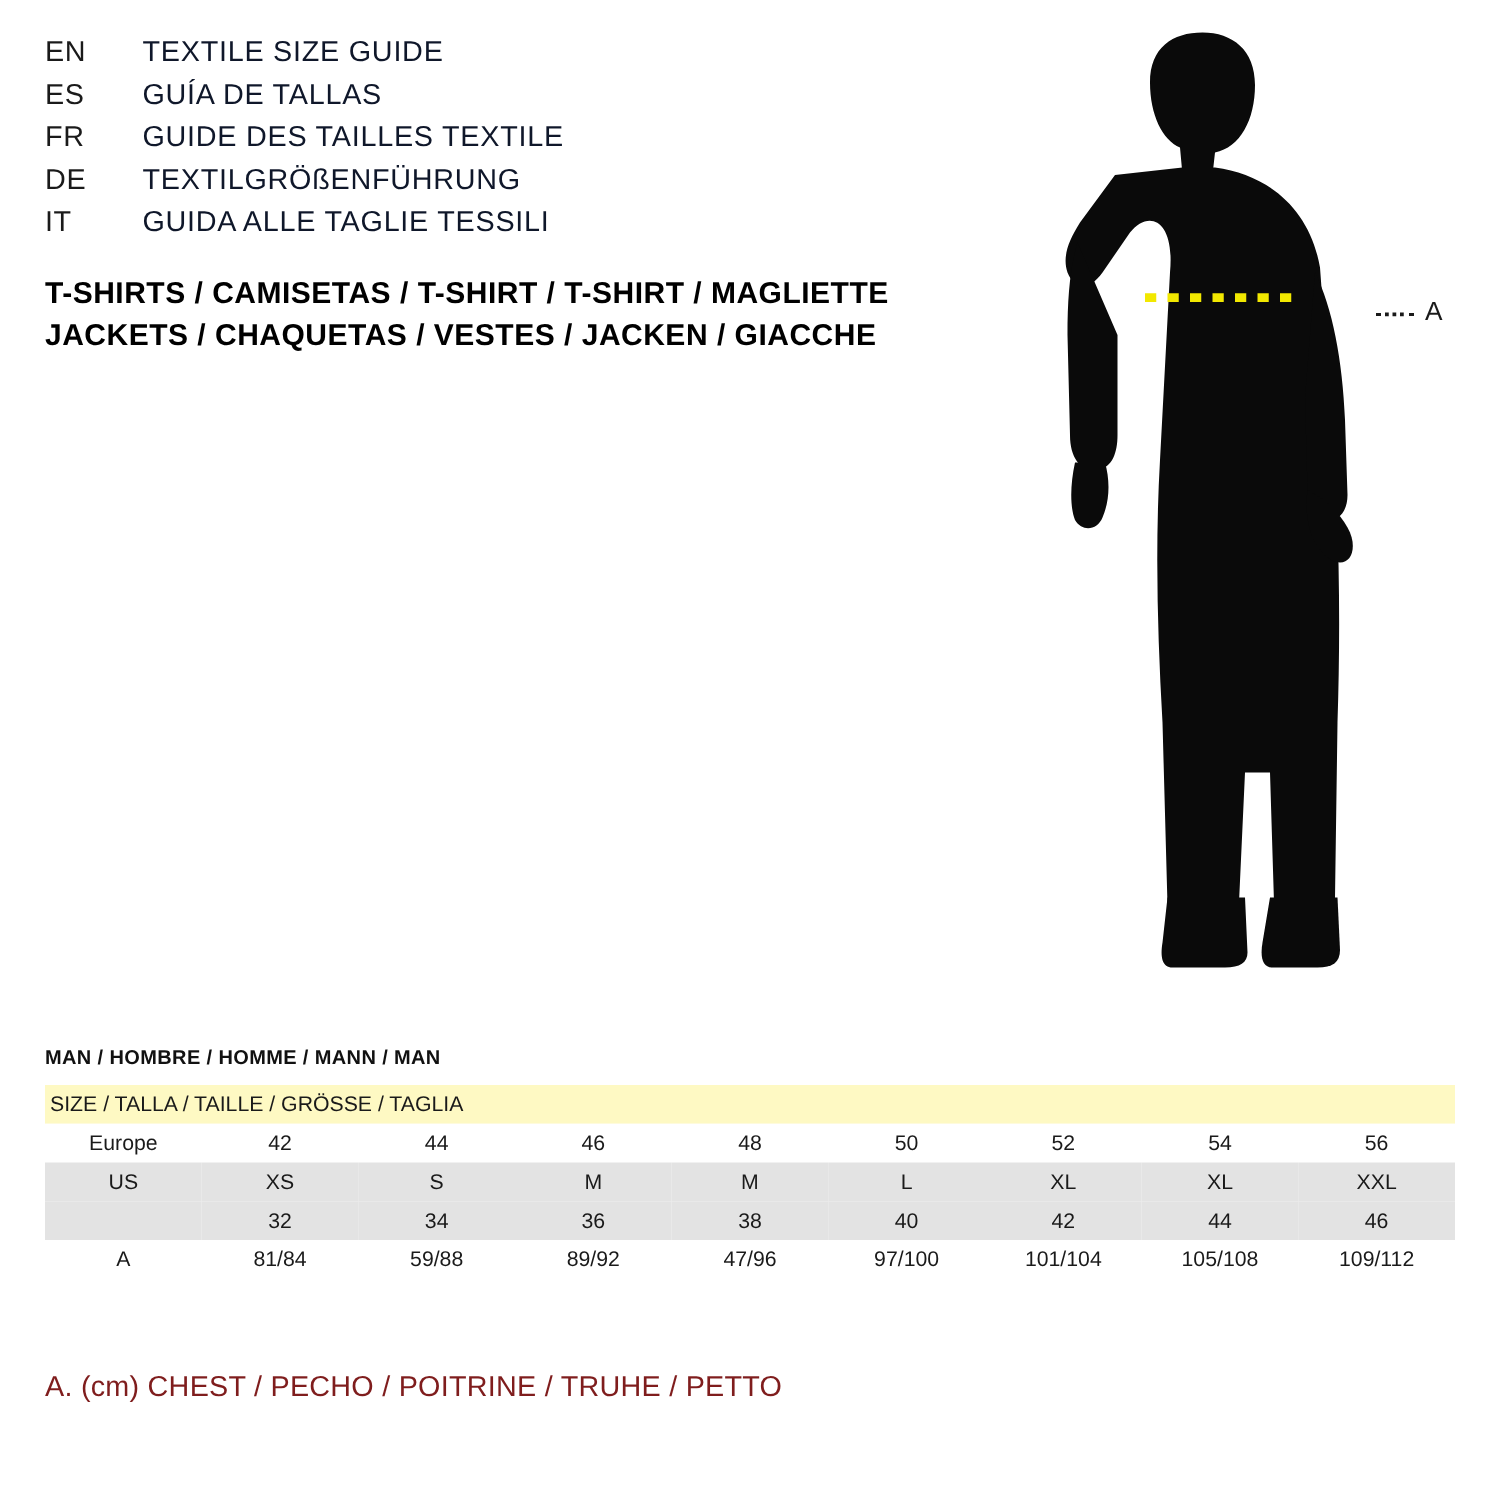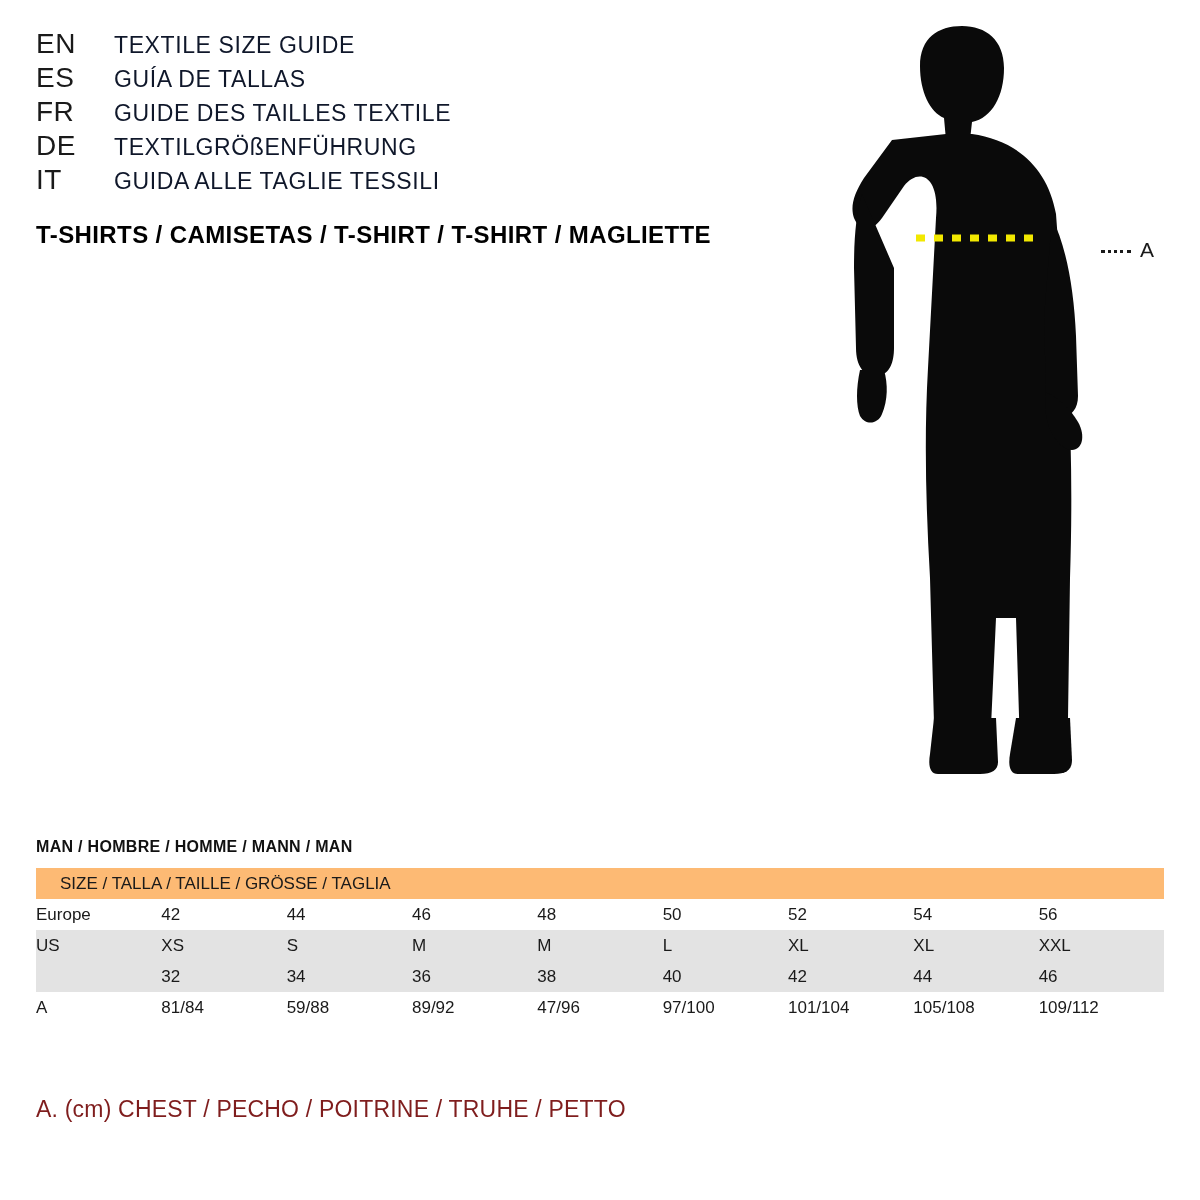--- a/index.html
+++ b/index.html
@@ -28,21 +28,21 @@
     top: 28px;
     width: 700px;
   }
   .lang-row {
     display: flex;
     align-items: baseline;
     height: 34px;
   }
   .lang-code {
     width: 78px;
-    font-size: 28px;
+    font-size: 23px;
     letter-spacing: 0.5px;
     color: #1a1a1a;
   }
   .lang-text {
     font-size: 23px;
     letter-spacing: 0.6px;
     color: #0f172a;
     white-space: nowrap;
   }
 
@@ -106,34 +106,34 @@
   table.size-table {
     border-collapse: collapse;
     width: 1128px;
     table-layout: fixed;
   }
   table.size-table td {
     font-size: 17px;
     color: #1a1a1a;
     height: 31px;
     padding: 0;
-    text-align: left;
+    text-align: center;
     vertical-align: middle;
   }
   td.rowlabel {
     text-align: left;
     padding-left: 8px;
     width: 168px;
   }
   tr.header-row td {
-    background: #fdba74;
+    background: #fef9c3;
     font-size: 17px;
     color: #1a1a1a;
     text-align: left;
-    padding-left: 24px;
+    padding-left: 4px;
     height: 31px;
   }
   tr.shade td {
     background: #e3e3e3;
     margin-left: 16px;
   }
   tr.plain td {
     background: #ffffff;
   }
 
@@ -169,20 +169,21 @@
       <div class="lang-text">TEXTILGRÖßENFÜHRUNG</div>
     </div>
     <div class="lang-row">
       <div class="lang-code">IT</div>
       <div class="lang-text">GUIDA ALLE TAGLIE TESSILI</div>
     </div>
   </div>
 
   <div class="category-block">
     <div class="category-line">T-SHIRTS / CAMISETAS / T-SHIRT / T-SHIRT / MAGLIETTE</div>
+    <div class="category-line">JACKETS / CHAQUETAS / VESTES / JACKEN / GIACCHE</div>
   </div>
 
   <div class="figure-wrap">
     <svg width="360" height="770" viewBox="0 0 360 770">
 
       <path fill="#0a0a0a" d="M100,48 C100,20 118,8 142,8 C166,8 184,22 184,50 C184,78 172,100 152,104 L150,122 L126,122 L124,100 C110,94 100,74 100,48 Z"></path>
 
       <path fill="#0a0a0a" d="M126,116 L152,116 C196,122 228,150 236,196 L248,360 C252,430 252,500 250,560 L248,700 C248,716 244,726 232,728 L200,730 L196,600 L176,600 L170,730 L136,732 C122,732 114,722 114,706 L110,560 C106,490 104,420 108,350 L116,200 C120,156 98,150 84,168 L62,200 C50,216 40,214 34,200 C30,188 34,176 44,160 L72,122 Z"></path>
 
       <path fill="#0a0a0a" d="M42,176 C36,196 34,220 34,250 L36,330 C36,350 46,360 58,358 C70,356 74,344 74,330 L74,250 Z"></path>

